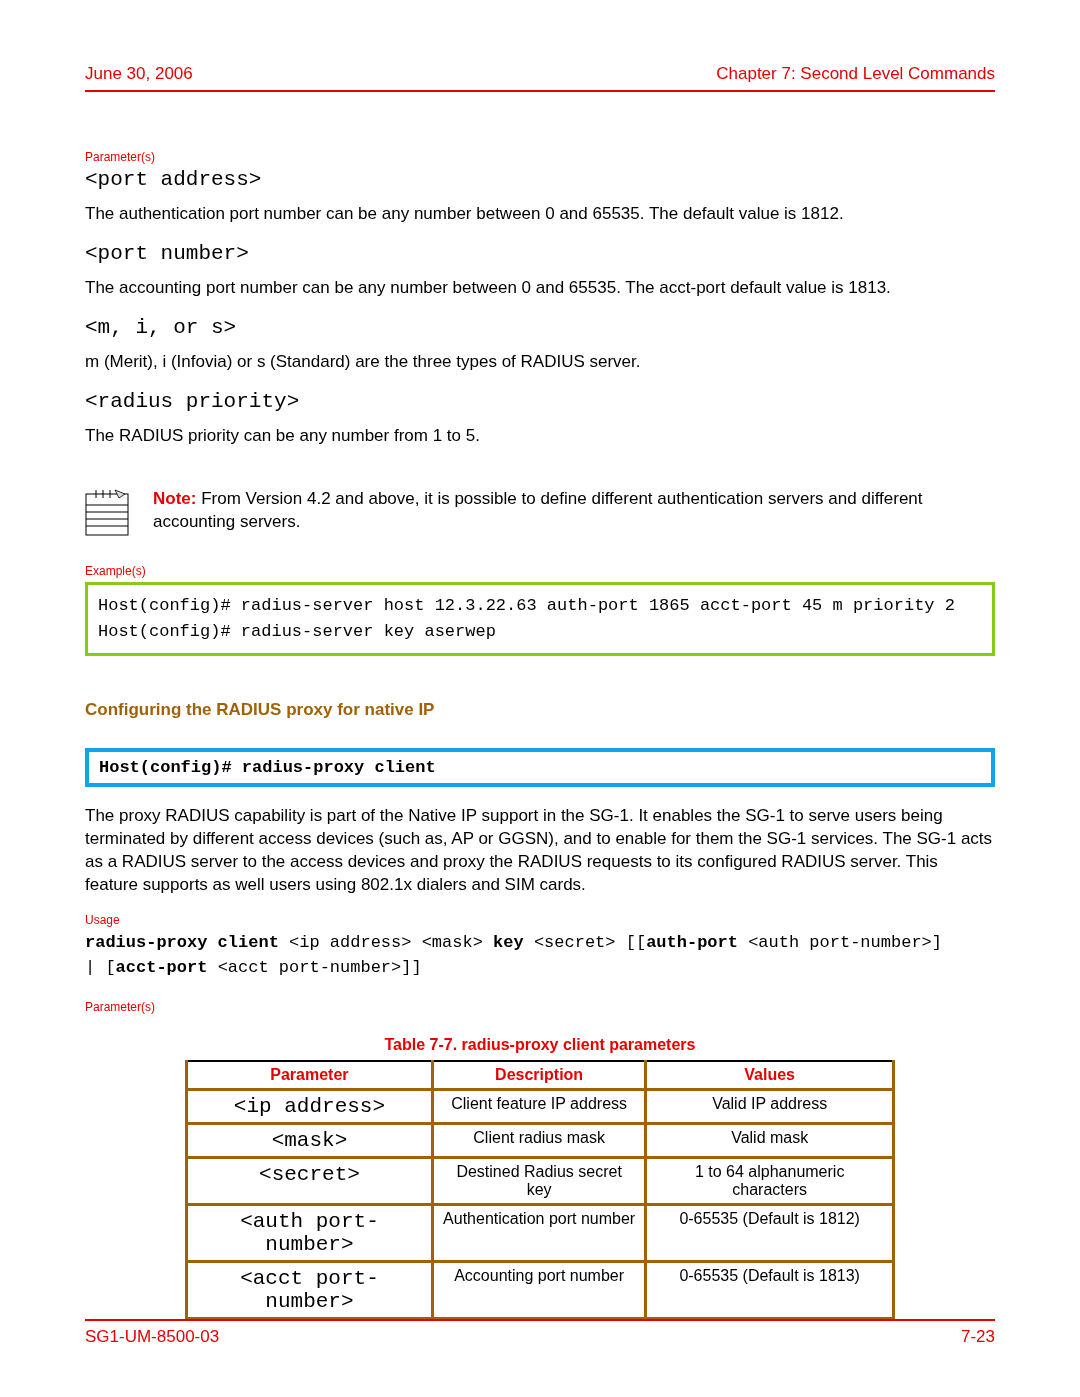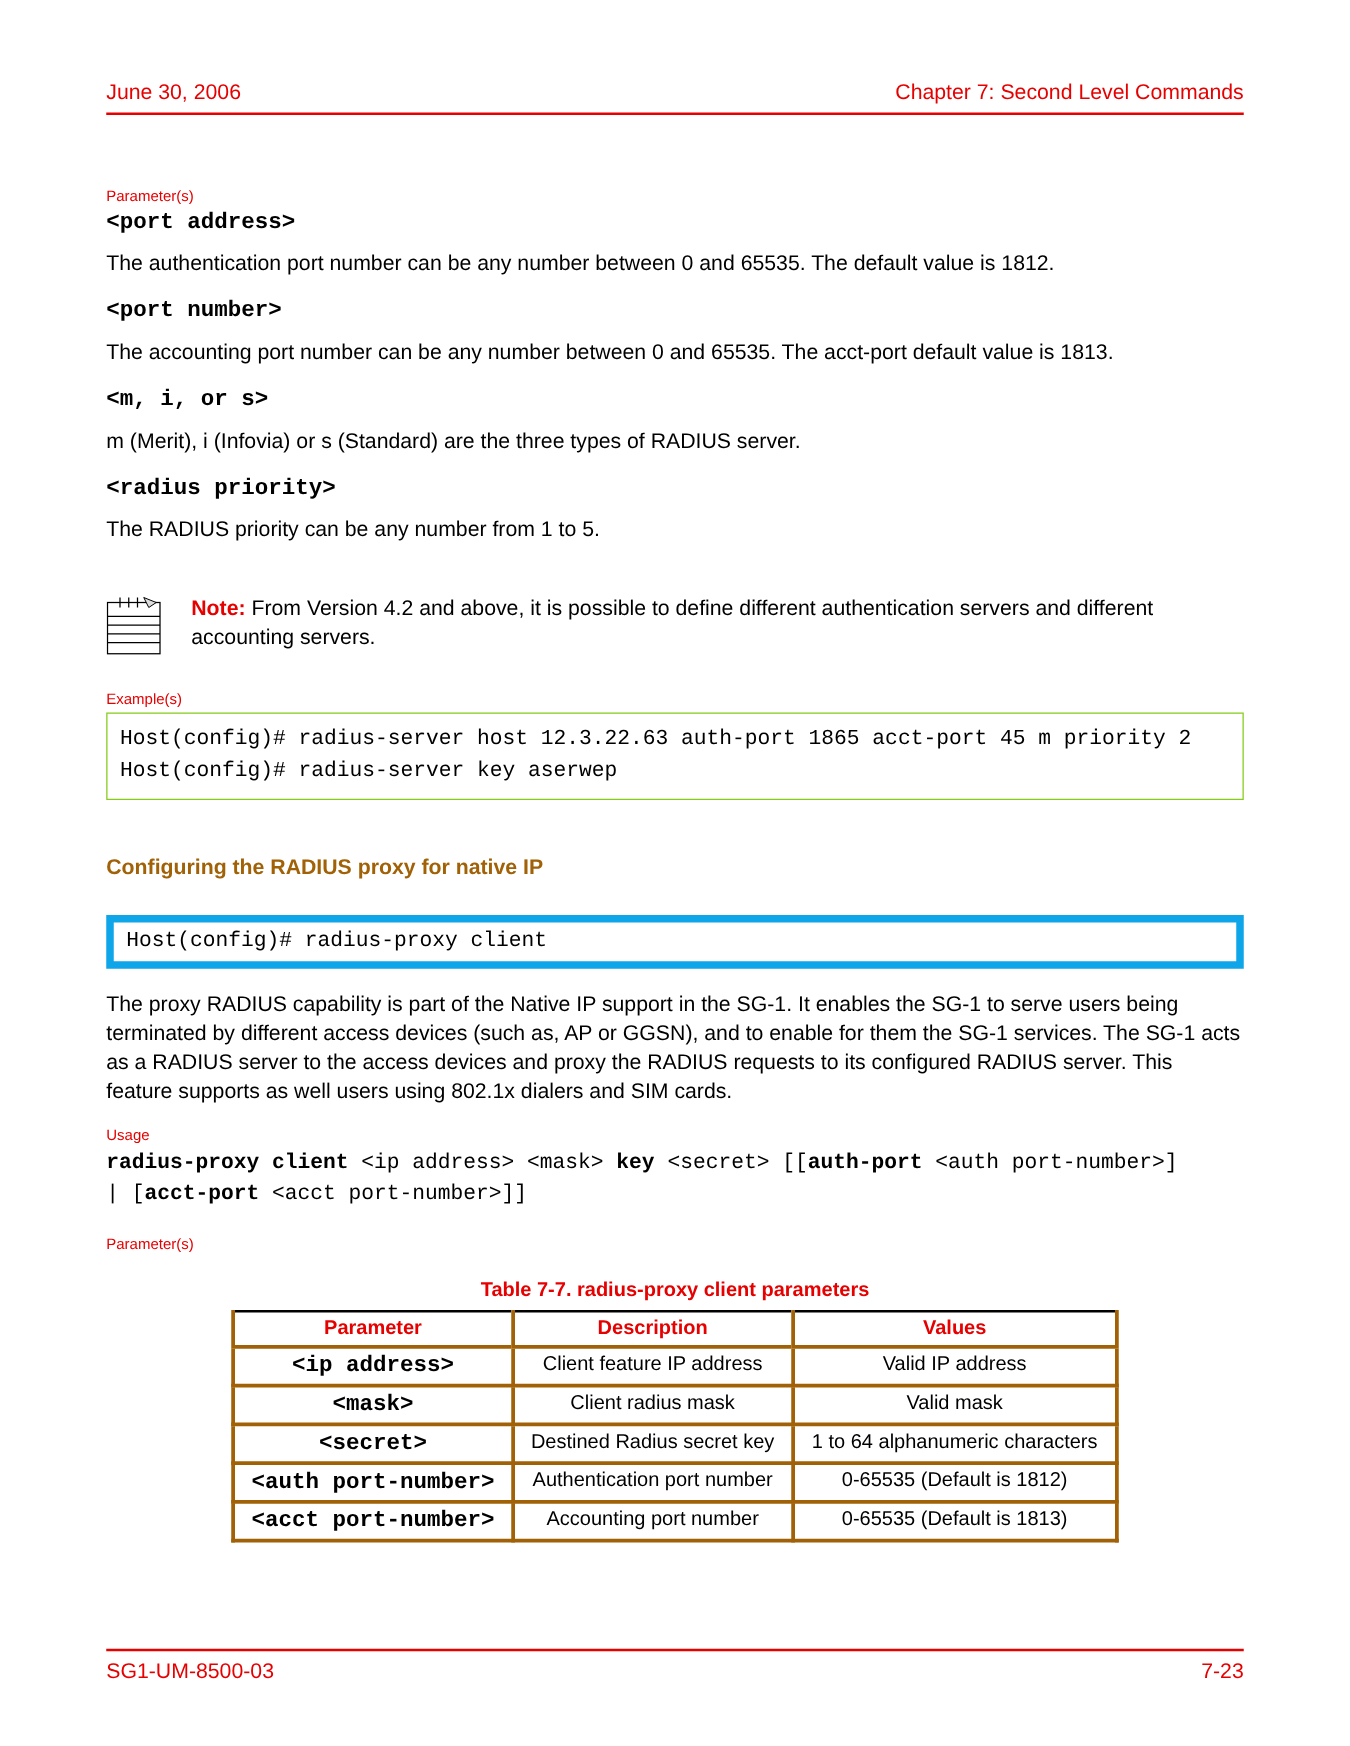--- a/index.html
+++ b/index.html
@@ -27,63 +27,62 @@
   }
   .section-label {
     color: #e60000;
     font-size: 12px;
     margin-top: 58px;
     margin-bottom: 4px;
   }
   .section-label.tight { margin-top: 22px; }
   .mono {
     font-family: "Courier New", Courier, monospace;
-    font-size: 18px;
-    font-weight: bold;
+    font-size: 21px;
   }
   .para {
     font-size: 17px;
     line-height: 1.35;
     margin: 12px 0 16px 0;
   }
   .note-row {
     display: flex;
     align-items: flex-start;
     margin-top: 40px;
     gap: 24px;
   }
   .note-icon {
     width: 44px;
     height: 48px;
     flex-shrink: 0;
   }
   .note-text { font-size: 17px; line-height: 1.35; }
   .note-text .note-label { color: #e60000; font-weight: bold; }
   .code-box {
-    border: 1px solid #84cc16;
+    border: 3px solid #84cc16;
     padding: 8px 10px;
     font-family: "Courier New", Courier, monospace;
     font-size: 17px;
     line-height: 1.55;
     white-space: pre;
     margin-top: 4px;
   }
   .subheading {
     color: #a16207;
     font-weight: bold;
     font-size: 17px;
     margin-top: 44px;
     margin-bottom: 28px;
   }
   .cmd-box {
-    border: 6px solid #0ea5e9;
+    border: 4px solid #0ea5e9;
     padding: 6px 10px;
     font-family: "Courier New", Courier, monospace;
     font-size: 17px;
-    font-weight: normal;
+    font-weight: bold;
   }
   .usage-lines {
     font-family: "Courier New", Courier, monospace;
     font-size: 17px;
     line-height: 1.45;
     margin-top: 4px;
   }
   .usage-lines b { font-weight: bold; }
   .table-caption {
     text-align: center;

